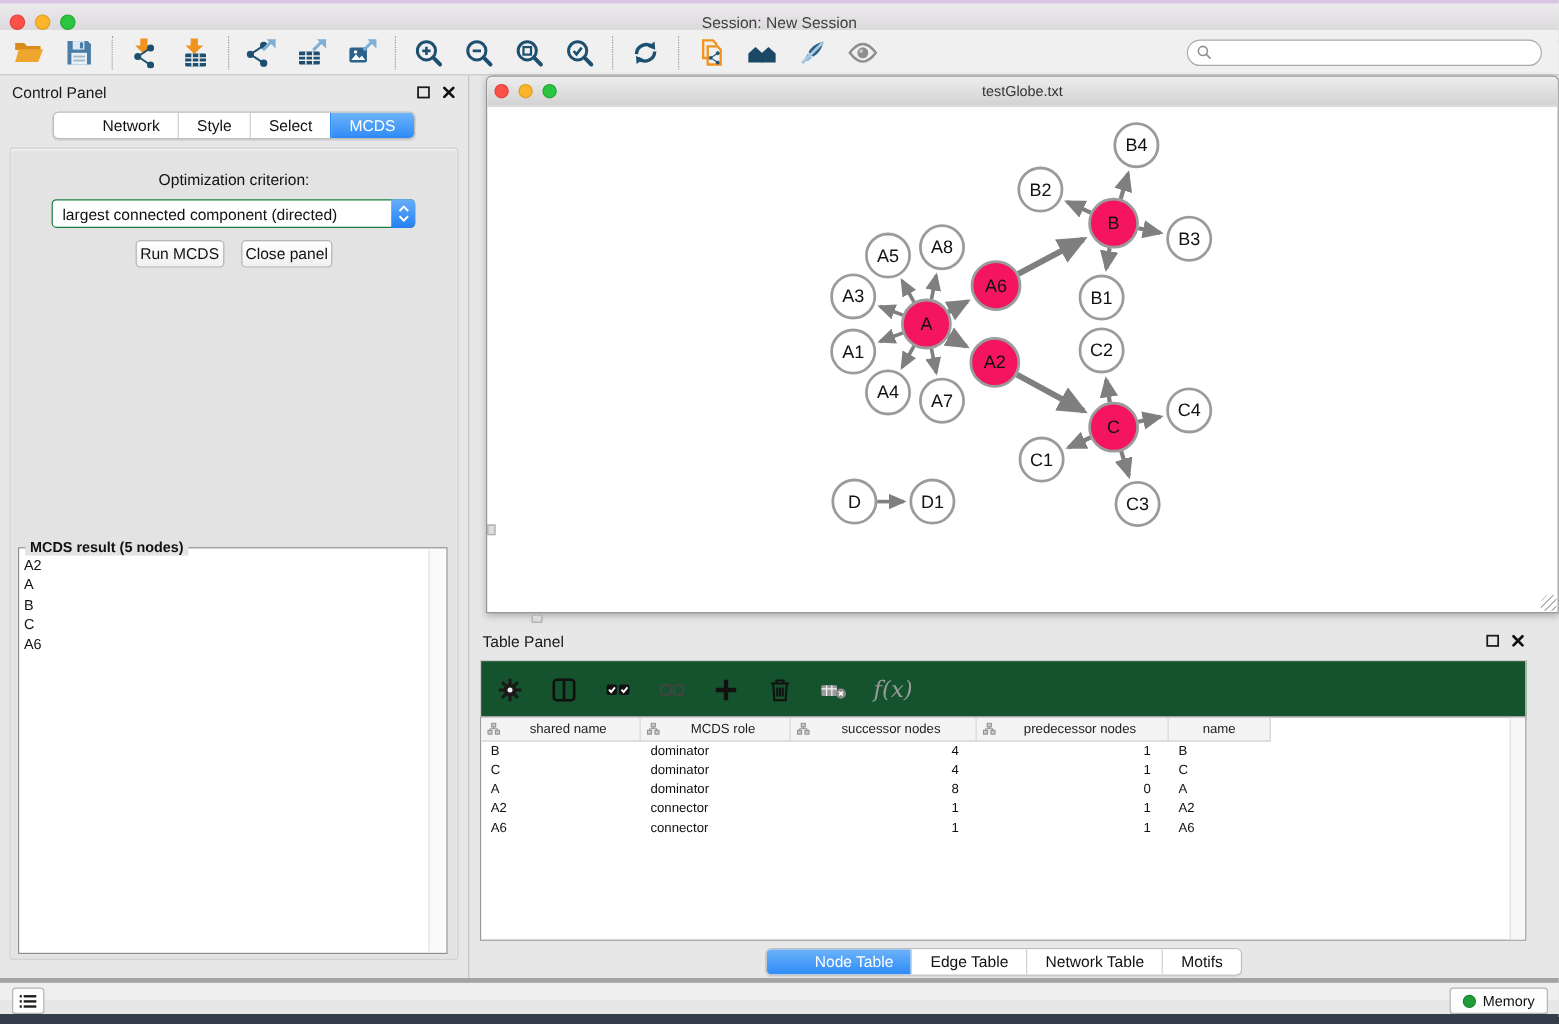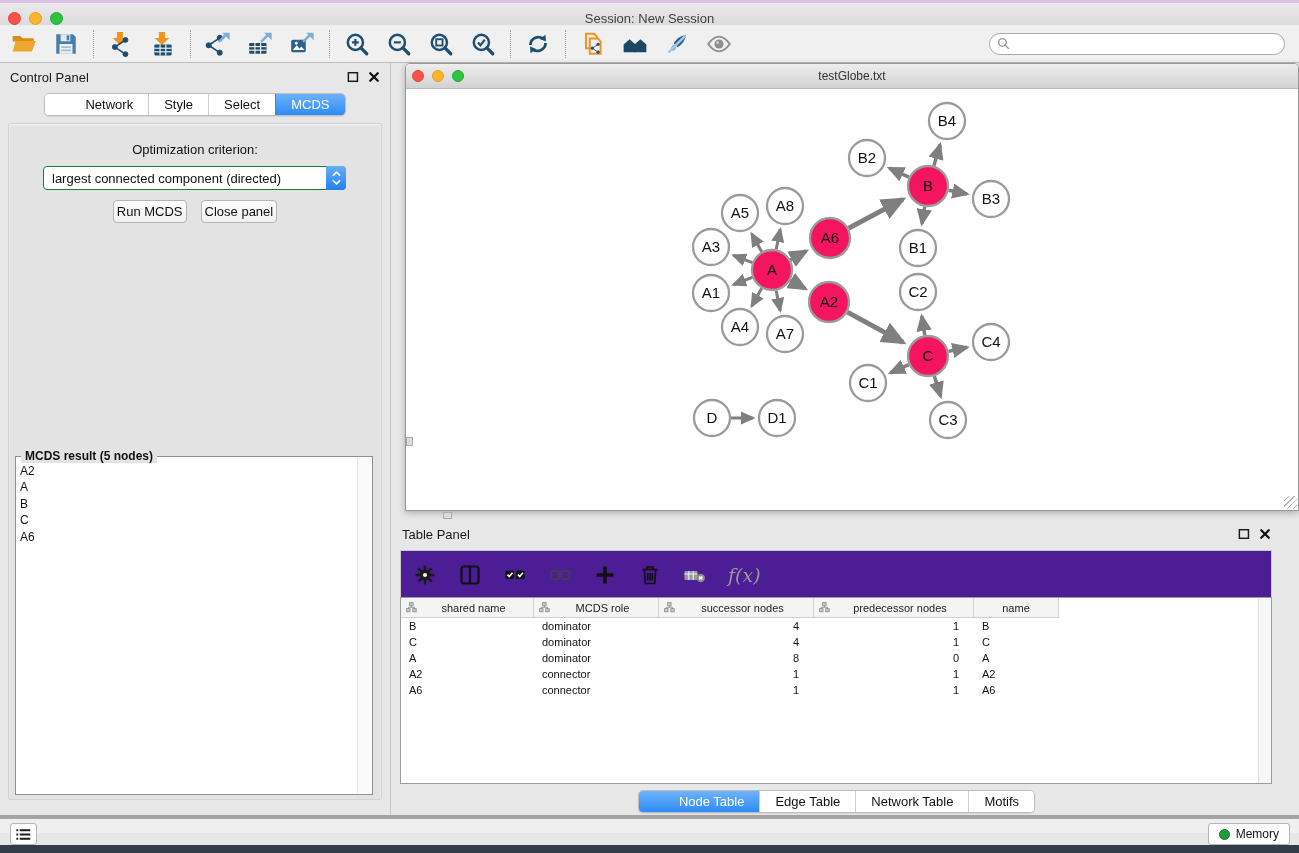--- a/index.html
+++ b/index.html
@@ -73,21 +73,21 @@
   .net-titlebar .light { width:12px; height:12px; }
   .net-title { position:absolute; left:0; right:0; text-align:center; font-size:12px; color:#333; }
   .net-canvas { position:absolute; left:1px; right:1px; top:25px; bottom:1px; background:#fff; overflow:hidden; }
   .grip { position:absolute; right:1px; bottom:1px; width:13px; height:13px;
     background:repeating-linear-gradient(135deg, transparent 0 3px, #b5b5b5 3px 4px); cursor:nwse-resize; }
   .nub { position:absolute; width:7px; height:9px; background:#dcdcdc; border:1px solid #ababab; }
   .graph-label { font-size:15px; fill:#111; }
 
   
   .table-panel { position:absolute; left:392px; top:457px; width:889px; height:295px; }
-  .tp-toolbar { position:absolute; left:8px; right:9px; top:30px; height:50px; background:#4c1d95;
+  .tp-toolbar { position:absolute; left:8px; right:9px; top:30px; height:50px; background:#14532d;
     border:1px solid #c9c9c9; display:flex; align-items:center; gap:18px; padding:0 10px; }
   .tp-btn { width:27px; height:27px; display:flex; align-items:center; justify-content:center; cursor:pointer; }
   .tp-btn svg { width:24px; height:24px; }
   .tp-btn.disabled { cursor:default; }
   .fx { font-family:"DejaVu Serif",serif; font-style:italic; font-size:19px; color:#9b9b9b; padding-left:2px; }
   .tp-table { position:absolute; left:8px; right:9px; top:77px; height:187px; background:#fff; border:1px solid #9c9c9c; overflow:hidden; }
   .thead { display:flex; height:20px; }
   .th { height:20px; background:#f4f4f4; border-right:1px solid #d3d3d3; border-bottom:1px solid #cfcfcf;
     display:flex; align-items:center; padding:0 5px; font-size:11px; color:#222; }
   .th .hicon { width:11px; height:11px; margin-right:2px; flex:none; }

